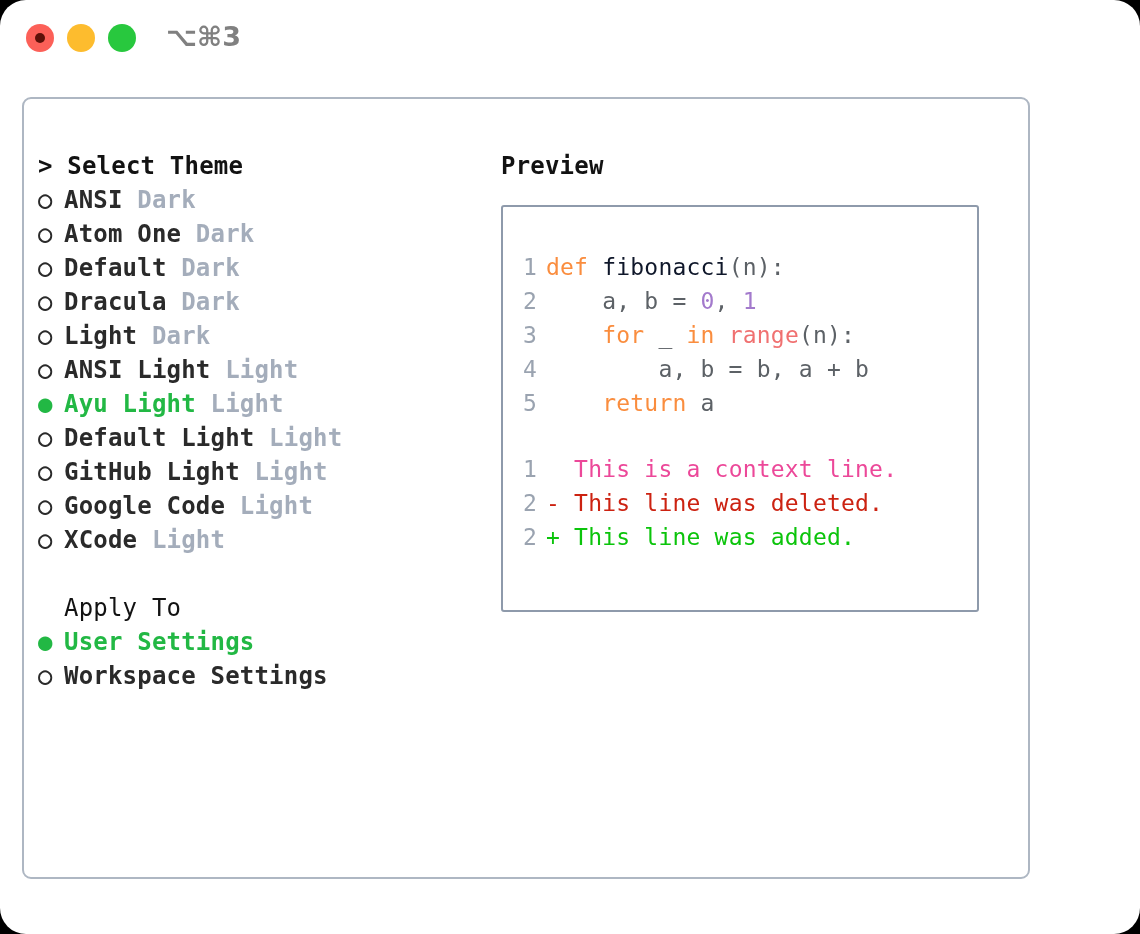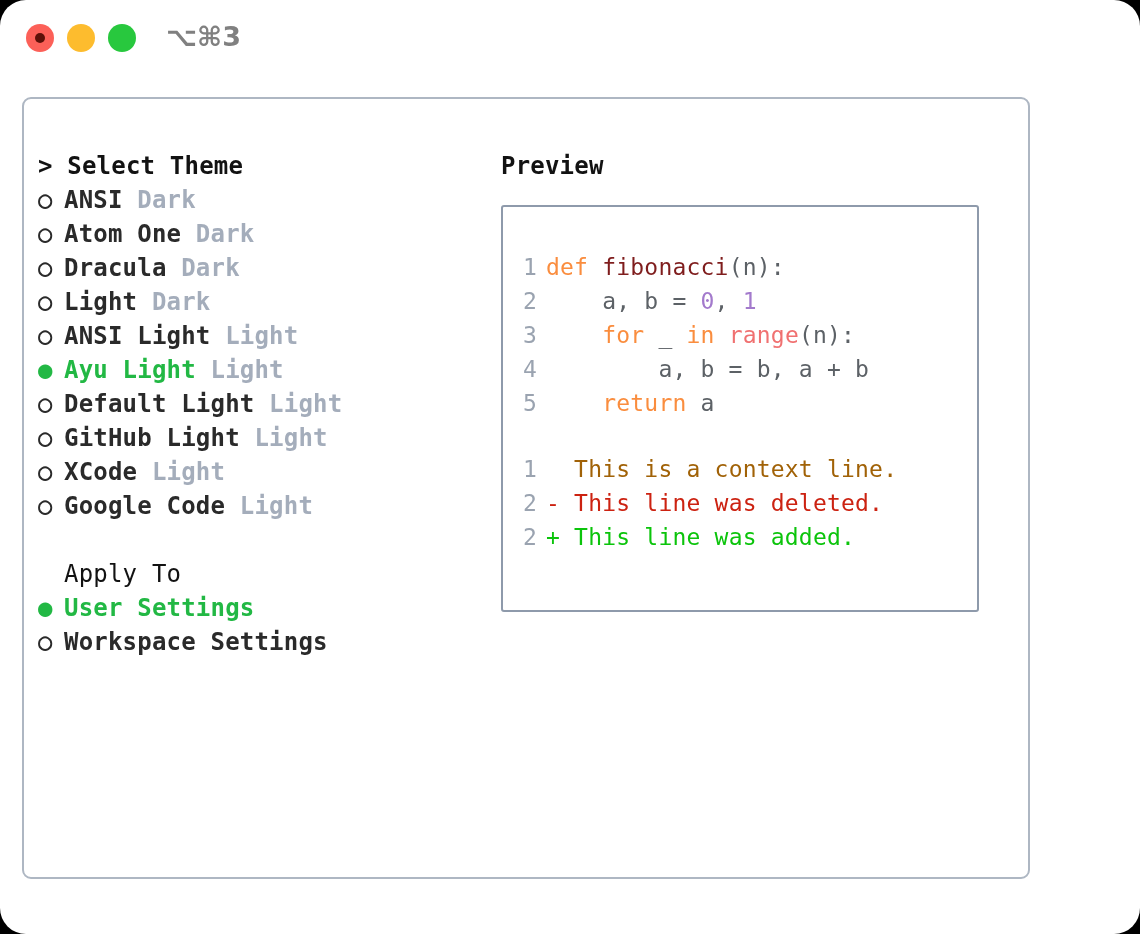--- a/index.html
+++ b/index.html
@@ -167,25 +167,25 @@
     letter-spacing: 0.2px;
   }
   .lnum {
     color: #9aa3b0;
     display: inline-block;
     width: 24px;
     text-align: right;
     margin-right: 9px;
   }
   .tok-kw   { color: #fa8d3e; }
-  .tok-fn   { color: #7f1d1d; text-align: right; }
+  .tok-fn   { color: #0f172a; text-align: right; }
   .tok-num  { color: #a37acc; }
   .tok-call { color: #f07171; text-align: right; }
   .tok-plain{ color: #5c6166; }
-  .diff-ctx { color: #a16207; }
+  .diff-ctx { color: #ec4899; }
   .diff-del { color: #cc2211; }
   .diff-add { color: #0bc40b; }
 </style>
 </head>
 <body>
 
 <div id="window">
 
   <div id="titlebar">
     <div class="lights">
@@ -196,28 +196,29 @@
     <div id="shortcut">⌥⌘3</div>
   </div>
 
   <div id="panel">
 
     <div id="theme-column">
       <div class="section-head">&gt; Select Theme</div>
       <div id="theme-items">
           <div class="opt-row"><span class="marker">○</span><span class="opt-label">ANSI</span><span> </span><span class="opt-variant">Dark</span></div>
           <div class="opt-row"><span class="marker">○</span><span class="opt-label">Atom One</span><span> </span><span class="opt-variant">Dark</span></div>
+          <div class="opt-row"><span class="marker">○</span><span class="opt-label">Default</span><span> </span><span class="opt-variant">Dark</span></div>
           <div class="opt-row"><span class="marker">○</span><span class="opt-label">Dracula</span><span> </span><span class="opt-variant">Dark</span></div>
           <div class="opt-row"><span class="marker">○</span><span class="opt-label">Light</span><span> </span><span class="opt-variant">Dark</span></div>
           <div class="opt-row"><span class="marker">○</span><span class="opt-label">ANSI Light</span><span> </span><span class="opt-variant">Light</span></div>
           <div class="opt-row selected"><span class="marker sel">●</span><span class="opt-label">Ayu Light</span><span> </span><span class="opt-variant">Light</span></div>
           <div class="opt-row"><span class="marker">○</span><span class="opt-label">Default Light</span><span> </span><span class="opt-variant">Light</span></div>
           <div class="opt-row"><span class="marker">○</span><span class="opt-label">GitHub Light</span><span> </span><span class="opt-variant">Light</span></div>
+          <div class="opt-row"><span class="marker">○</span><span class="opt-label">Google Code</span><span> </span><span class="opt-variant">Light</span></div>
           <div class="opt-row"><span class="marker">○</span><span class="opt-label">XCode</span><span> </span><span class="opt-variant">Light</span></div>
-          <div class="opt-row"><span class="marker">○</span><span class="opt-label">Google Code</span><span> </span><span class="opt-variant">Light</span></div>
         </div>
 
       <div class="spacer-row"></div>
 
       <div class="apply-head">Apply To</div>
       <div id="apply-items">
           <div class="opt-row selected"><span class="marker sel">●</span><span class="opt-label">User Settings</span></div>
           <div class="opt-row"><span class="marker">○</span><span class="opt-label">Workspace Settings</span></div>
         </div>
 

